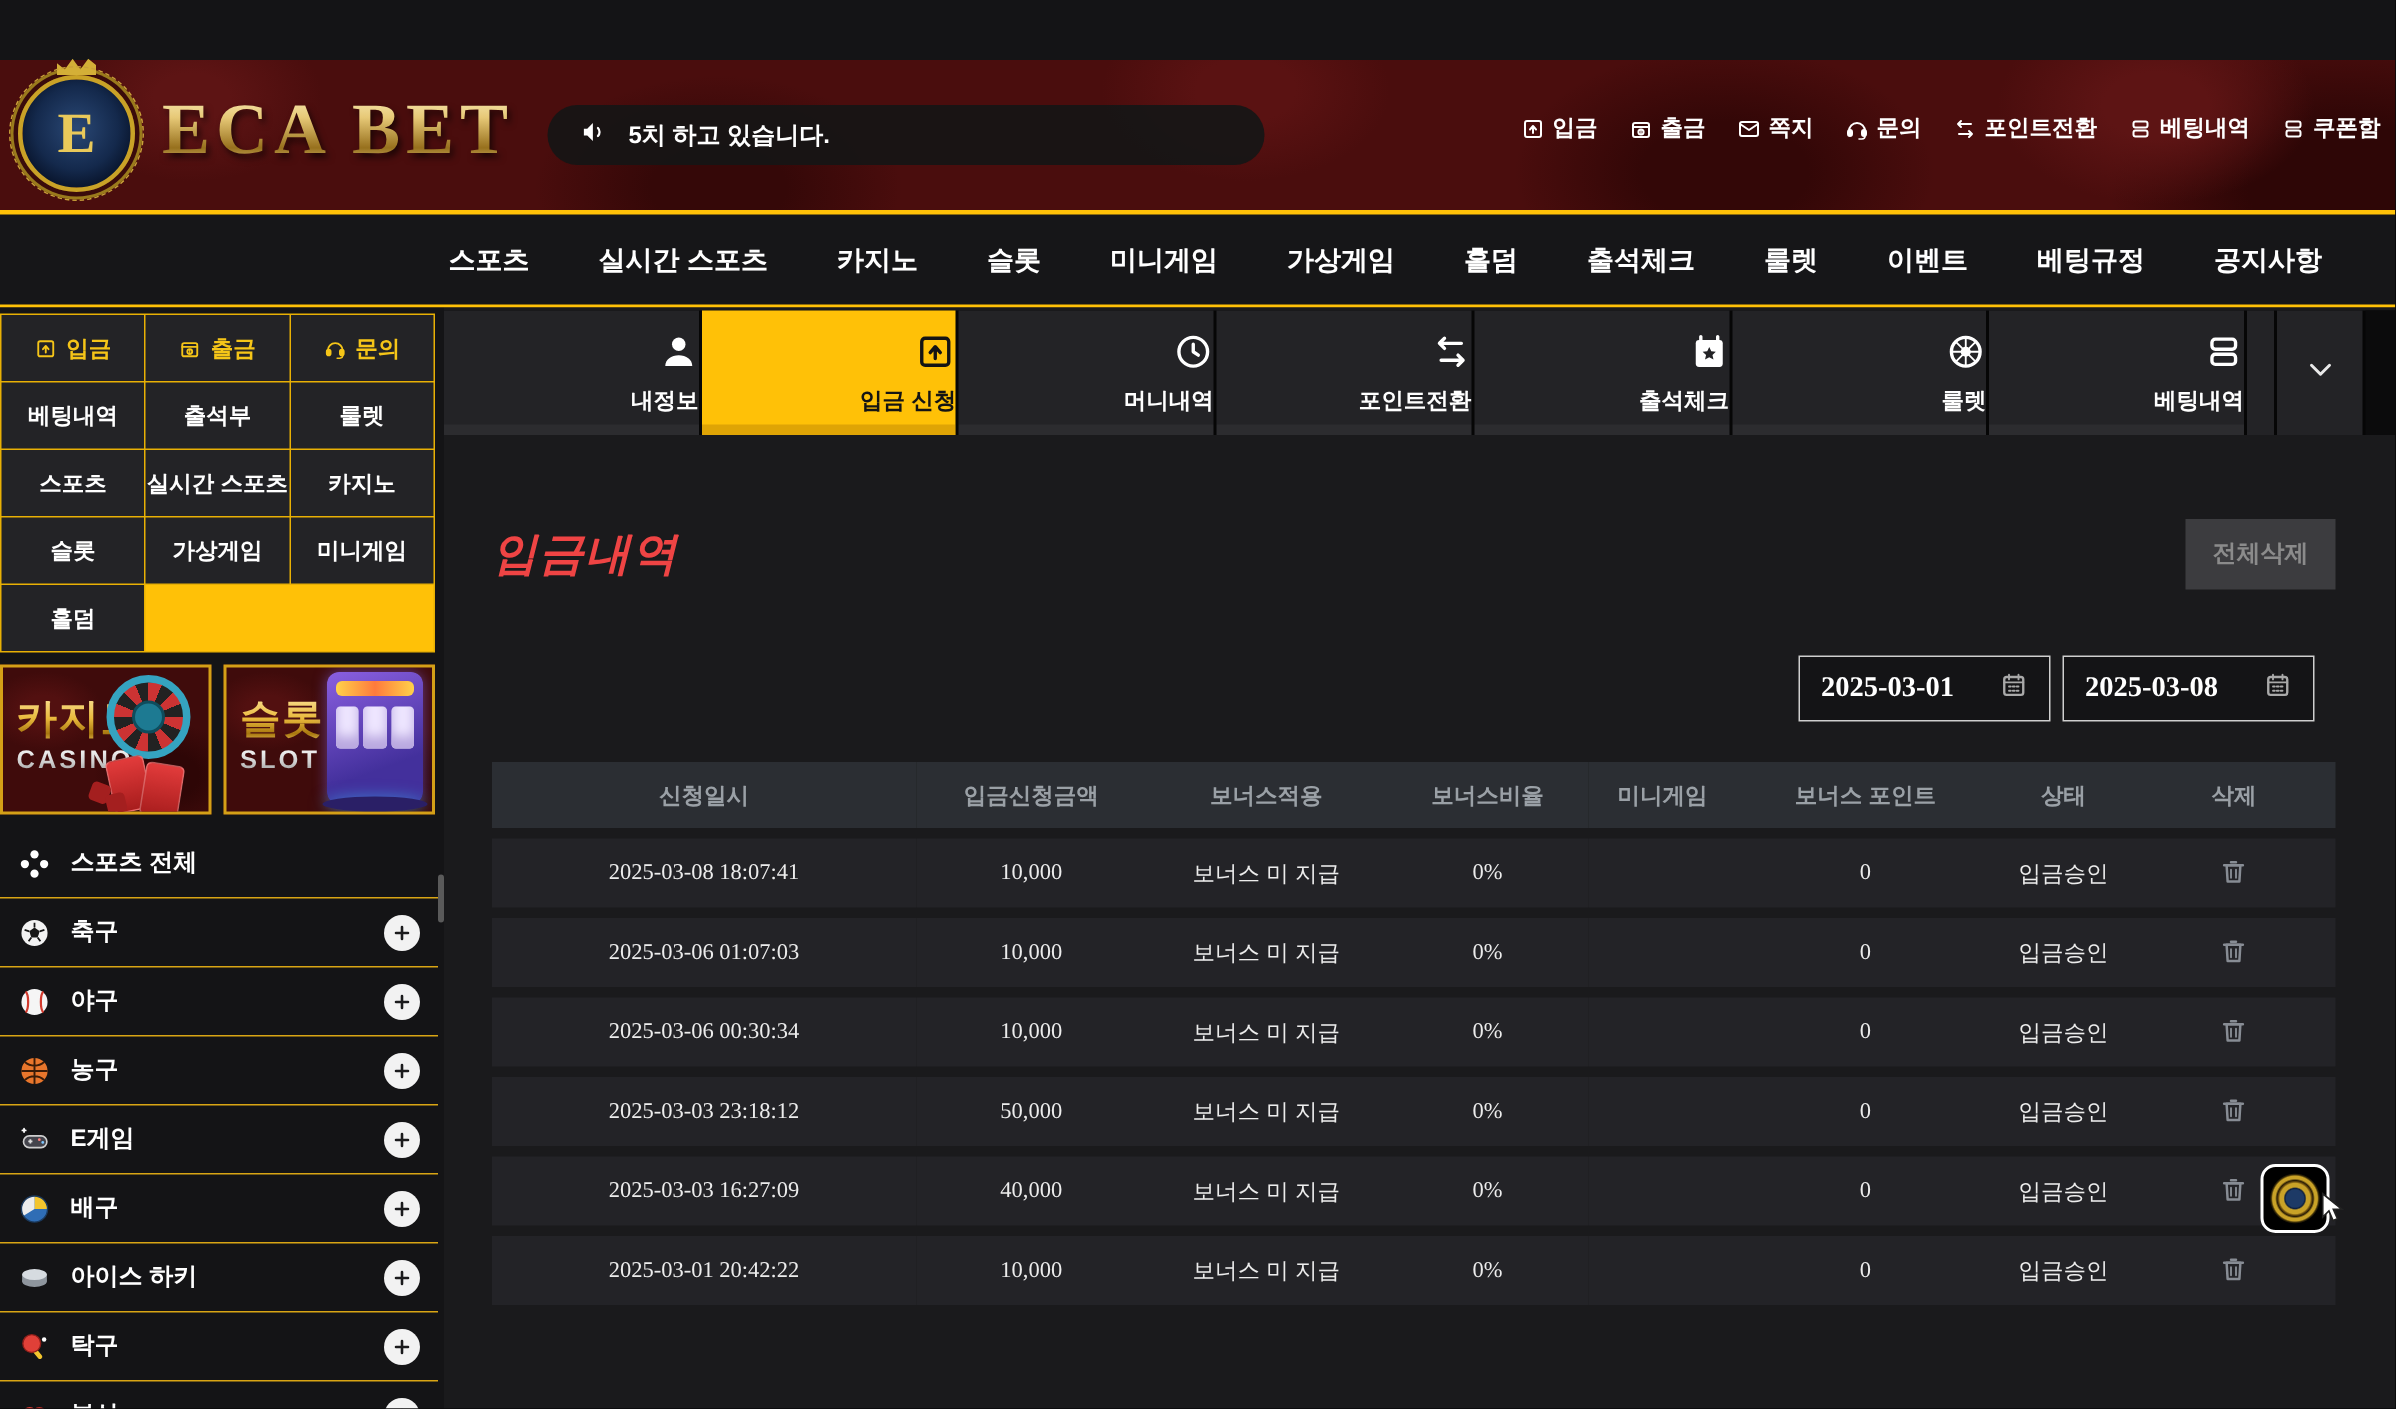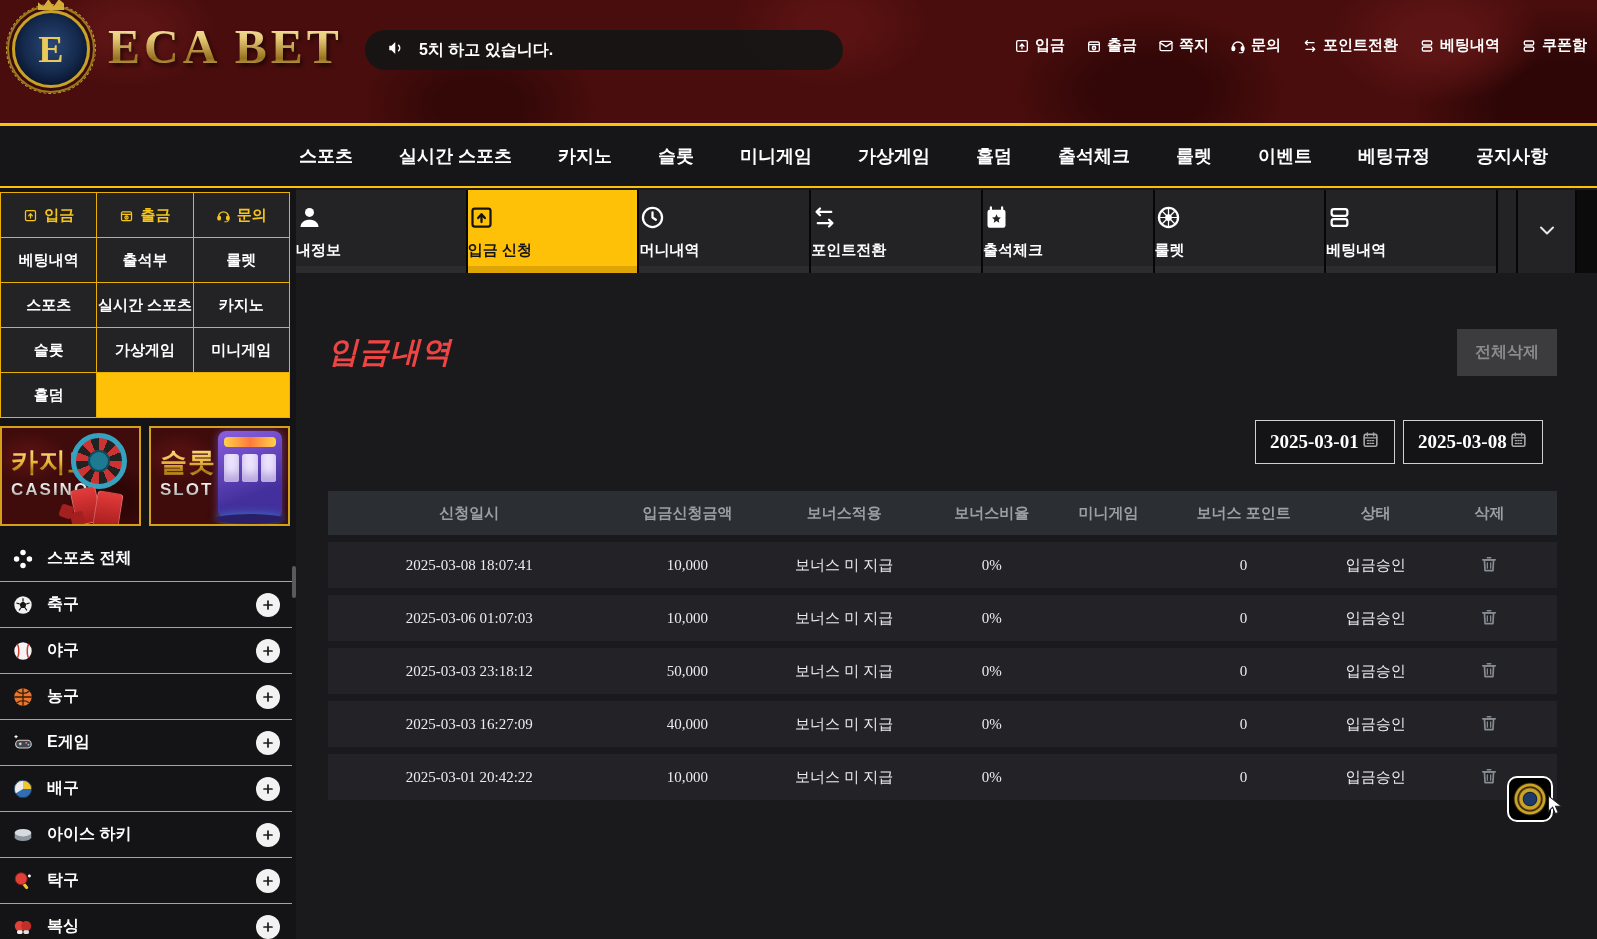--- a/index.html
+++ b/index.html
@@ -1,28 +1,28 @@
 <!DOCTYPE html>
 <html><head>
 <meta charset="utf-8">
 <style>
   *{margin:0;padding:0;box-sizing:border-box;}
   html,body{background:#000;}
   .app{position:relative;width:1597px;height:939px;overflow:hidden;background:#141416;
        font-family:"Liberation Sans",sans-serif;color:#fff;}
 
   
-  .hdr{position:relative;height:123px;background-color:#4a0d0d;
+  .hdr{position:relative;height:100px;background-color:#4a0d0d;
     background-image:
       radial-gradient(ellipse 140px 90px at 8% 25%, #5d1414 18%, transparent 62%),
       radial-gradient(ellipse 180px 110px at 30% 85%, #350808 25%, transparent 68%),
       radial-gradient(ellipse 150px 95px at 52% 20%, #5a1212 22%, transparent 64%),
       radial-gradient(ellipse 200px 120px at 72% 75%, #330707 28%, transparent 70%),
       radial-gradient(ellipse 160px 100px at 90% 30%, #5d1414 22%, transparent 66%),
-      radial-gradient(ellipse 220px 140px at 98% 85%, #2e0606 30%, transparent 72%);}
+      radial-gradient(ellipse 220px 140px at 98% 85%, #2e0606 30%, transparent 72%); margin-top: 40px;}
   .brand{position:absolute;left:12px;top:4px;display:flex;align-items:center;gap:18px;cursor:pointer;}
   .crest{position:relative;width:78px;height:78px;border-radius:50%;margin-top:6px;
     background:radial-gradient(circle at 50% 45%, #2a4875 0%, #14294c 52%, #0a1730 72%);
     border:3px solid #c9a227;box-shadow:0 0 0 3px #3a0b0b,0 0 0 5px #9a7a1c;}
   .crest::after{content:"";position:absolute;inset:-9px;border:1px dashed #caa23a;border-radius:50%;}
   .crest::before{content:"";position:absolute;left:50%;top:-15px;width:26px;height:12px;margin-left:-13px;
     background:#d4af37;clip-path:polygon(0 100%,0 35%,20% 70%,40% 10%,60% 70%,80% 10%,100% 45%,100% 100%);}
   .crest-e{position:absolute;inset:0;display:flex;align-items:center;justify-content:center;
     font-family:"Liberation Serif",serif;font-weight:bold;font-size:38px;color:#e9c95a;}
   .wordmark{font-family:"Liberation Serif",serif;font-weight:bold;font-size:48px;letter-spacing:4px;
@@ -92,21 +92,21 @@
   .spicn{display:inline-flex;width:22px;height:22px;}.spicn svg{width:22px;height:22px;}
   .plus{margin-left:auto;width:24px;height:24px;border-radius:50%;background:#f2f2f2;
     display:flex;align-items:center;justify-content:center;cursor:pointer;flex:none;}
   .plus svg{width:16px;height:16px;}
   .sb-thumb{position:absolute;right:0;top:378px;width:4px;height:32px;background:#5a5a5a;border-radius:2px;cursor:grab;}
   .popup-sliver{position:absolute;left:88px;bottom:0;width:122px;height:8px;background:#e6e6e6;border-radius:6px 6px 0 0;}
 
   
   .main{position:relative;flex:1;background:#1a1a1c;}
   .tabs{display:flex;gap:2px;height:83px;margin-top:2px;background:#060606;}
-  .tab{flex:1;background:#232326;color:#fff;display:flex;flex-direction:column;align-items:flex-start;
+  .tab{flex:1;background:#232326;color:#fff;display:flex;flex-direction:column;align-items:flex-end;
     justify-content:center;gap:10px;cursor:pointer;position:relative;}
   .tab::after{content:"";position:absolute;left:0;right:0;bottom:0;height:7px;background:rgba(255,255,255,.045);}
   .tab.active{background:var(--accent,#ffc107);color:#141414;}
   .tab.active::after{background:rgba(140,90,0,.28);}
   .tabicn svg{width:27px;height:27px;display:block;}
   .tablabel{font-weight:bold;font-size:15px;white-space:nowrap;}
   .tabspacer{flex:0 0 18px;background:#232326;cursor:default;}
   .tabmore{flex:0 0 57px;background:#232326;display:flex;align-items:center;justify-content:center;cursor:pointer;}
   .tabmore svg{width:24px;height:24px;color:#e8e8e8;}
   .tabtail{flex:0 0 20px;background:#0b0b0c;}
@@ -114,21 +114,21 @@
   .content{padding:56px 40px 0 32px;}
   .content-head{display:flex;justify-content:space-between;align-items:center;}
   .content-head h1{font-size:30px;font-weight:bold;letter-spacing:1px;color:#ef4444;font-style:italic;}
   .delall{background:#3c3c3f;color:#8b8b8b;border:none;font-size:16px;font-weight:bold;
     padding:13px 18px;cursor:pointer;font-family:inherit;}
   .filters{display:flex;justify-content:flex-end;gap:8px;margin-top:44px;margin-right:14px;}
   .selectbox,.datebox{height:44px;border:1px solid #cfcfcf;background:#141416;display:flex;
     align-items:center;justify-content:space-between;padding:0 14px;cursor:pointer;}
   .selectbox{width:138px;font-weight:bold;font-size:15px;color:#fff;}
   .selectbox svg{width:17px;height:17px;color:#bdbdbd;}
-  .datebox{width:140px;font-family:"Liberation Serif",serif;font-weight:bold;font-size:19px;color:#fff;}
+  .datebox{width:168px;font-family:"Liberation Serif",serif;font-weight:bold;font-size:19px;color:#fff;}
   .datebox svg{width:19px;height:19px;color:#a9a9a9;}
 
   .tbl{width:100%;margin-top:20px;border-collapse:separate;border-spacing:0 7px;table-layout:fixed;}
   .tbl th{background:#2b2e33;height:44px;color:#9aa0a6;font-size:15px;font-weight:bold;text-align:center;}
   .tbl td{background:#232327;height:46px;text-align:center;color:#ececec;font-size:15px;vertical-align:middle;}
   .c-date,.c-amt,.c-rate,.c-point{font-family:"Liberation Serif",serif;font-size:17px;}
   .trashbtn{background:none;border:none;cursor:pointer;color:#878c94;display:inline-flex;vertical-align:middle;}
   .trashbtn svg{width:20px;height:20px;}
 
   .float-widget{position:absolute;left:1507px;top:776px;width:46px;height:46px;border:2px solid #fff;
@@ -623,20 +623,38 @@
                     <span><svg viewBox="0 0 24 24" fill="none" stroke="currentColor" stroke-width="2" stroke-linecap="round" stroke-linejoin="round">
                         <path d="M4.5 7h15M10 4.5h4"></path>
                         <path d="M6.5 7l.8 13h9.4l.8-13z"></path>
                         <path d="M10 10.5V17M14 10.5V17" stroke-width="1.5"></path>
                       </svg></span>
                   </button>
                 </td>
               </tr>
               <tr>
                 <td class="c-date">2025-03-06 01:07:03</td>
+                <td class="c-amt">10,000</td>
+                <td>보너스 미 지급</td>
+                <td class="c-rate">0%</td>
+                <td></td>
+                <td class="c-point">0</td>
+                <td>입금승인</td>
+                <td>
+                  <button class="trashbtn">
+                    <span><svg viewBox="0 0 24 24" fill="none" stroke="currentColor" stroke-width="2" stroke-linecap="round" stroke-linejoin="round">
+                        <path d="M4.5 7h15M10 4.5h4"></path>
+                        <path d="M6.5 7l.8 13h9.4l.8-13z"></path>
+                        <path d="M10 10.5V17M14 10.5V17" stroke-width="1.5"></path>
+                      </svg></span>
+                  </button>
+                </td>
+              </tr>
+              <tr>
+                <td class="c-date">2025-03-06 00:30:34</td>
                 <td class="c-amt">10,000</td>
                 <td>보너스 미 지급</td>
                 <td class="c-rate">0%</td>
                 <td></td>
                 <td class="c-point">0</td>
                 <td>입금승인</td>
                 <td>
                   <button class="trashbtn">
                     <span><svg viewBox="0 0 24 24" fill="none" stroke="currentColor" stroke-width="2" stroke-linecap="round" stroke-linejoin="round">
                         <path d="M4.5 7h15M10 4.5h4"></path>

